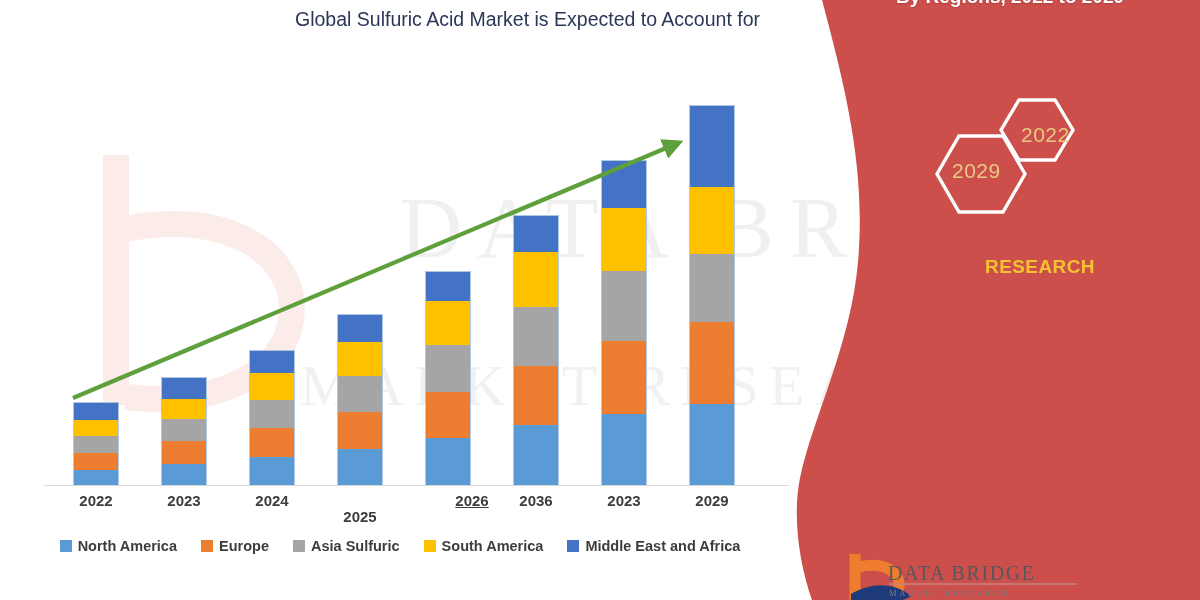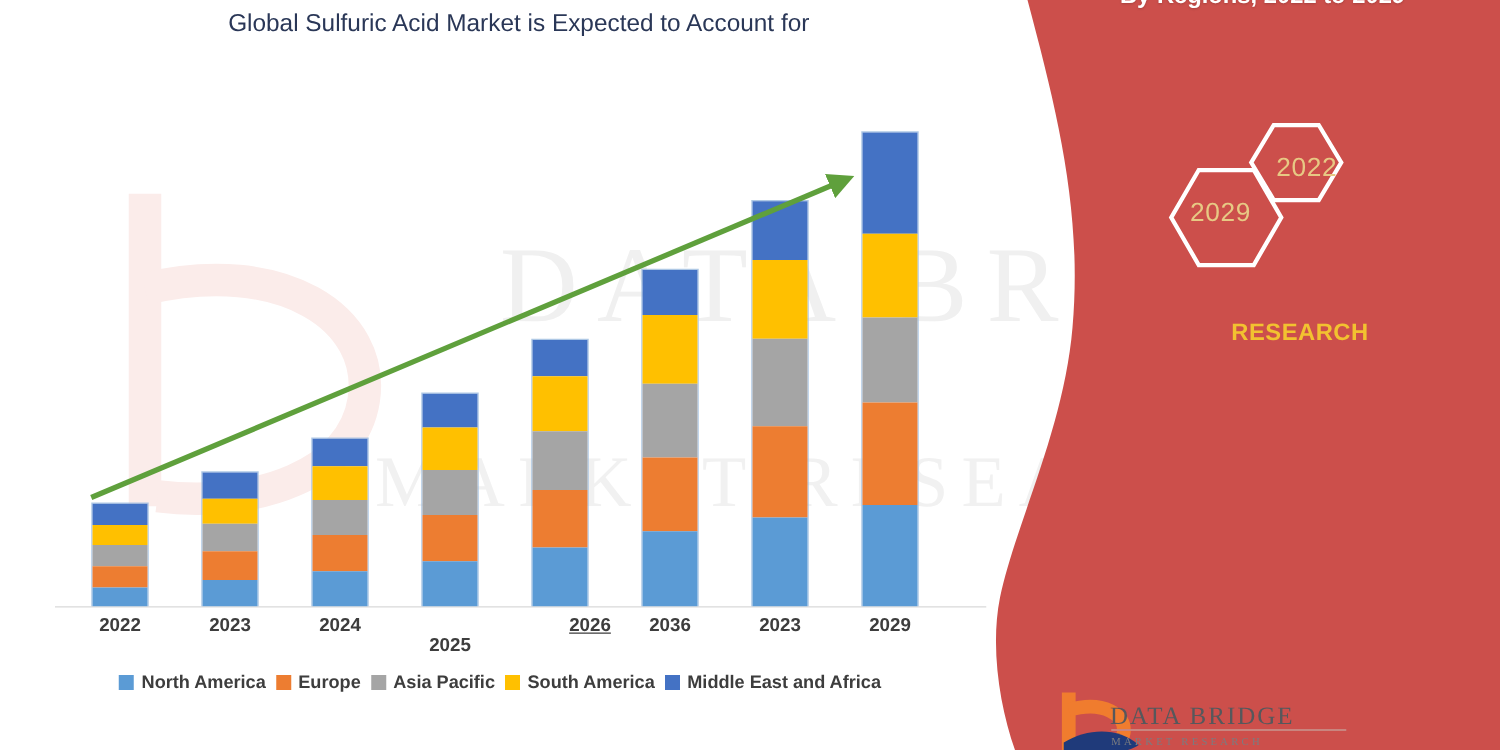--- a/index.html
+++ b/index.html
@@ -32,21 +32,21 @@
     position: absolute; left: 86px; top: 135px;
     width: 260px; height: 290px;
     pointer-events: none;
   }
 
   
   #chart-title {
     position: absolute;
     left: 70px; top: 6px;
     width: 690px;
-    text-align: center;
+    text-align: right;
     font-size: 19.5px;
     line-height: 27px;
     color: #2a3757;
     font-weight: 400;
   }
   #chart-title .l { display: block; }
 
   
   #plot-area {
     position: absolute;
@@ -87,21 +87,21 @@
   }
 
   
   #legend {
     position: absolute;
     left: 0px; top: 538px;
     width: 800px;
     display: flex;
     justify-content: center;
     align-items: center;
-    gap: 8px;
+    gap: 24px;
   }
   .legend-item { display: flex; align-items: center; gap: 6px; }
   .legend-swatch { width: 12px; height: 12px; display: block; }
   .legend-label { font-size: 14.5px; font-weight: bold; color: #3d3d3d; white-space: nowrap; }
 
   
   #red-panel {
     position: absolute;
     left: 0; top: 0;
     width: 1200px; height: 600px;
@@ -262,21 +262,21 @@
       <div class="legend-item">
         <span class="legend-swatch" style="background: rgb(91, 155, 213);"></span>
         <span class="legend-label">North America</span>
       </div>
       <div class="legend-item">
         <span class="legend-swatch" style="background: rgb(237, 125, 49);"></span>
         <span class="legend-label">Europe</span>
       </div>
       <div class="legend-item">
         <span class="legend-swatch" style="background: rgb(165, 165, 165);"></span>
-        <span class="legend-label">Asia Pacific</span>
+        <span class="legend-label">Asia Sulfuric</span>
       </div>
       <div class="legend-item">
         <span class="legend-swatch" style="background: rgb(255, 192, 0);"></span>
         <span class="legend-label">South America</span>
       </div>
       <div class="legend-item">
         <span class="legend-swatch" style="background: rgb(68, 114, 196);"></span>
         <span class="legend-label">Middle East and Africa</span>
       </div>
     </div>

